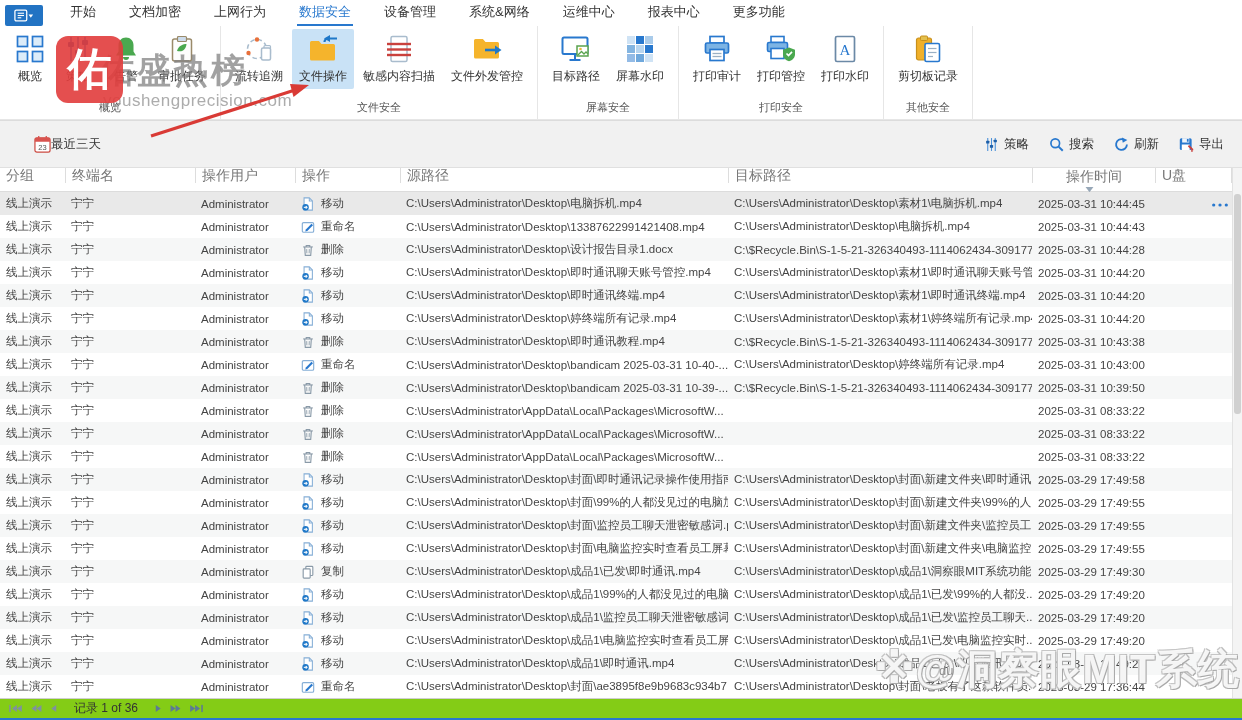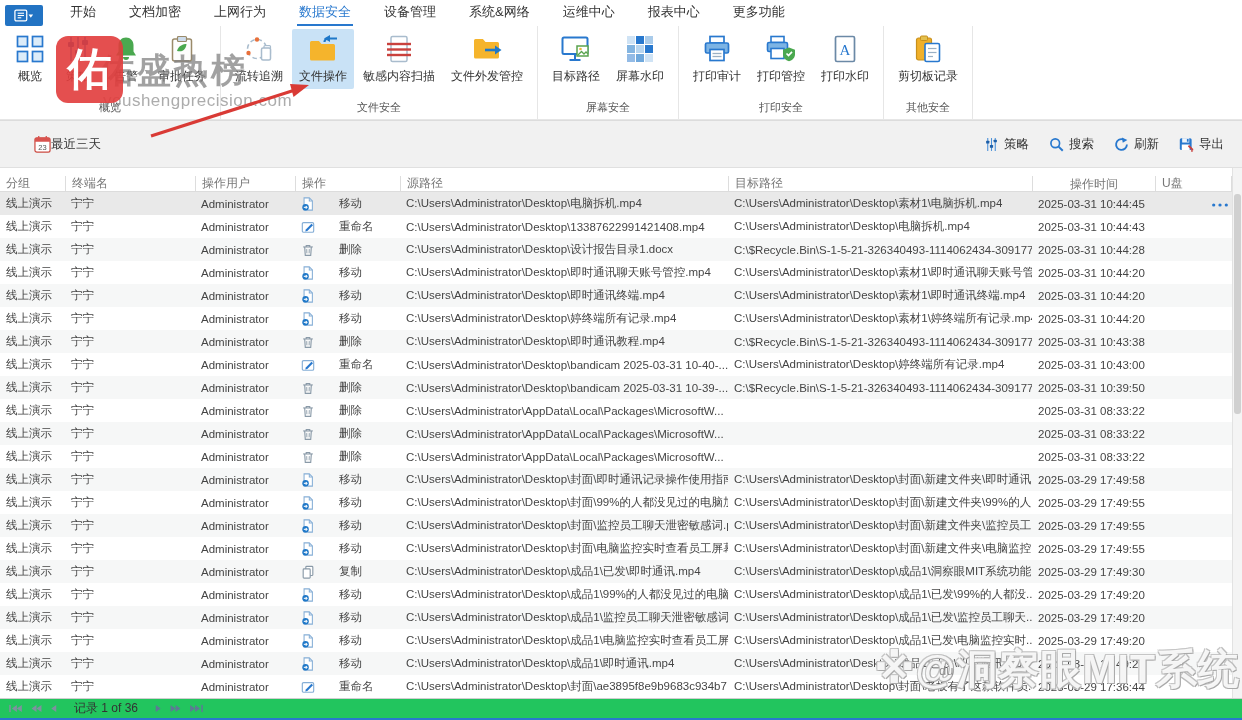--- a/index.html
+++ b/index.html
@@ -32,43 +32,43 @@
   .filterbar { height:48px; background:#f1f1f1; border-top:1px solid #dcdcdc; border-bottom:1px solid #e0e0e0;
     display:flex; align-items:center; justify-content:space-between; padding:0 18px 0 34px; }
   .daterange { display:flex; align-items:center; gap:0; font-size:12.5px; color:#333; cursor:pointer; }
   .daterange .cal svg { width:17px; height:18px; }
   .tools { display:flex; gap:20px; }
   .tool { display:flex; align-items:center; gap:5px; font-size:12.5px; color:#333; cursor:pointer; }
   .tool .icon svg { width:15px; height:15px; }
 
   
   .tablewrap { position:relative; height:530px; }
-  .thead { display:flex; height:24px; align-items:flex-end; background:#fff; border-bottom:1px solid #dcdcdc;
-    color:#777; font-size:12px; }
+  .thead { display:flex; height:24px; align-items:flex-start; background:#fff; border-bottom:1px solid #dcdcdc;
+    color:#777; font-size:14px; }
   .th { display:flex; align-items:center; justify-content:space-between; padding:0 6px; height:15px; border-left:1px solid #ddd; }
   .th:first-child { border-left:none; }
   .th.c7 { border-right:1px solid #ddd; }
   .fico svg { width:9px; height:7px; margin-right:10px; }
   .tbody { height:506px; overflow:hidden; }
   .tr { position:relative; display:flex; height:23px; align-items:center; font-size:11.5px; color:#454545; background:#fff; }
   .tr.alt { background:#f6f7f7; }
   .tr.selected { background:#e9e9e9; }
   .td { padding:0 6px; white-space:nowrap; overflow:hidden; }
   .c0{width:65px;} .c1{width:130px;} .c2{width:100px;} .c3{width:105px;} .c4{width:328px;}
-  .c5{width:304px;} .c6{width:123px;flex-direction:column;} .c7{width:77px;margin-top:15px;}
-  .opcell { display:flex; align-items:center; gap:24px; }
+  .c5{width:304px;} .c6{width:123px;flex-direction:column;} .c7{width:77px;}
+  .opcell { display:flex; align-items:center; gap:6px; }
   .opico svg { width:14px; height:14px; }
   .more { position:absolute; right:13px; top:50%; transform:translateY(-50%); cursor:pointer; }
   .more svg { width:18px; height:6px; }
 
   .scrollbar { position:absolute; right:0; top:0; bottom:0; width:10px; background:#f4f4f4; border-left:1px solid #e2e2e2; }
   .thumb { position:absolute; left:1px; top:26px; width:7px; height:220px; background:#d0d0d0; border-radius:3px; }
 
   
-  .statusbar { position:absolute; left:0; right:0; bottom:0; height:22px; background:#22c55e;
+  .statusbar { position:absolute; left:0; right:0; bottom:0; height:22px; background:#84cc16;
     border-top:1px solid #cfcfcf; border-bottom:2px solid #2878ce;
     display:flex; align-items:center; padding-left:8px; font-size:12px; color:#333; z-index:30; }
   .pgroup { display:flex; align-items:center; gap:7px; }
   .pgbtn { cursor:pointer; display:inline-flex; }
   .pgbtn svg { height:9px; }
   .rec { margin:0 16px; }
 
   
   .wm-title { position:absolute; left:100px; top:48px; font-size:34px; font-weight:bold; letter-spacing:3px;
     color:rgba(125,125,125,0.72); z-index:45; pointer-events:none; }

